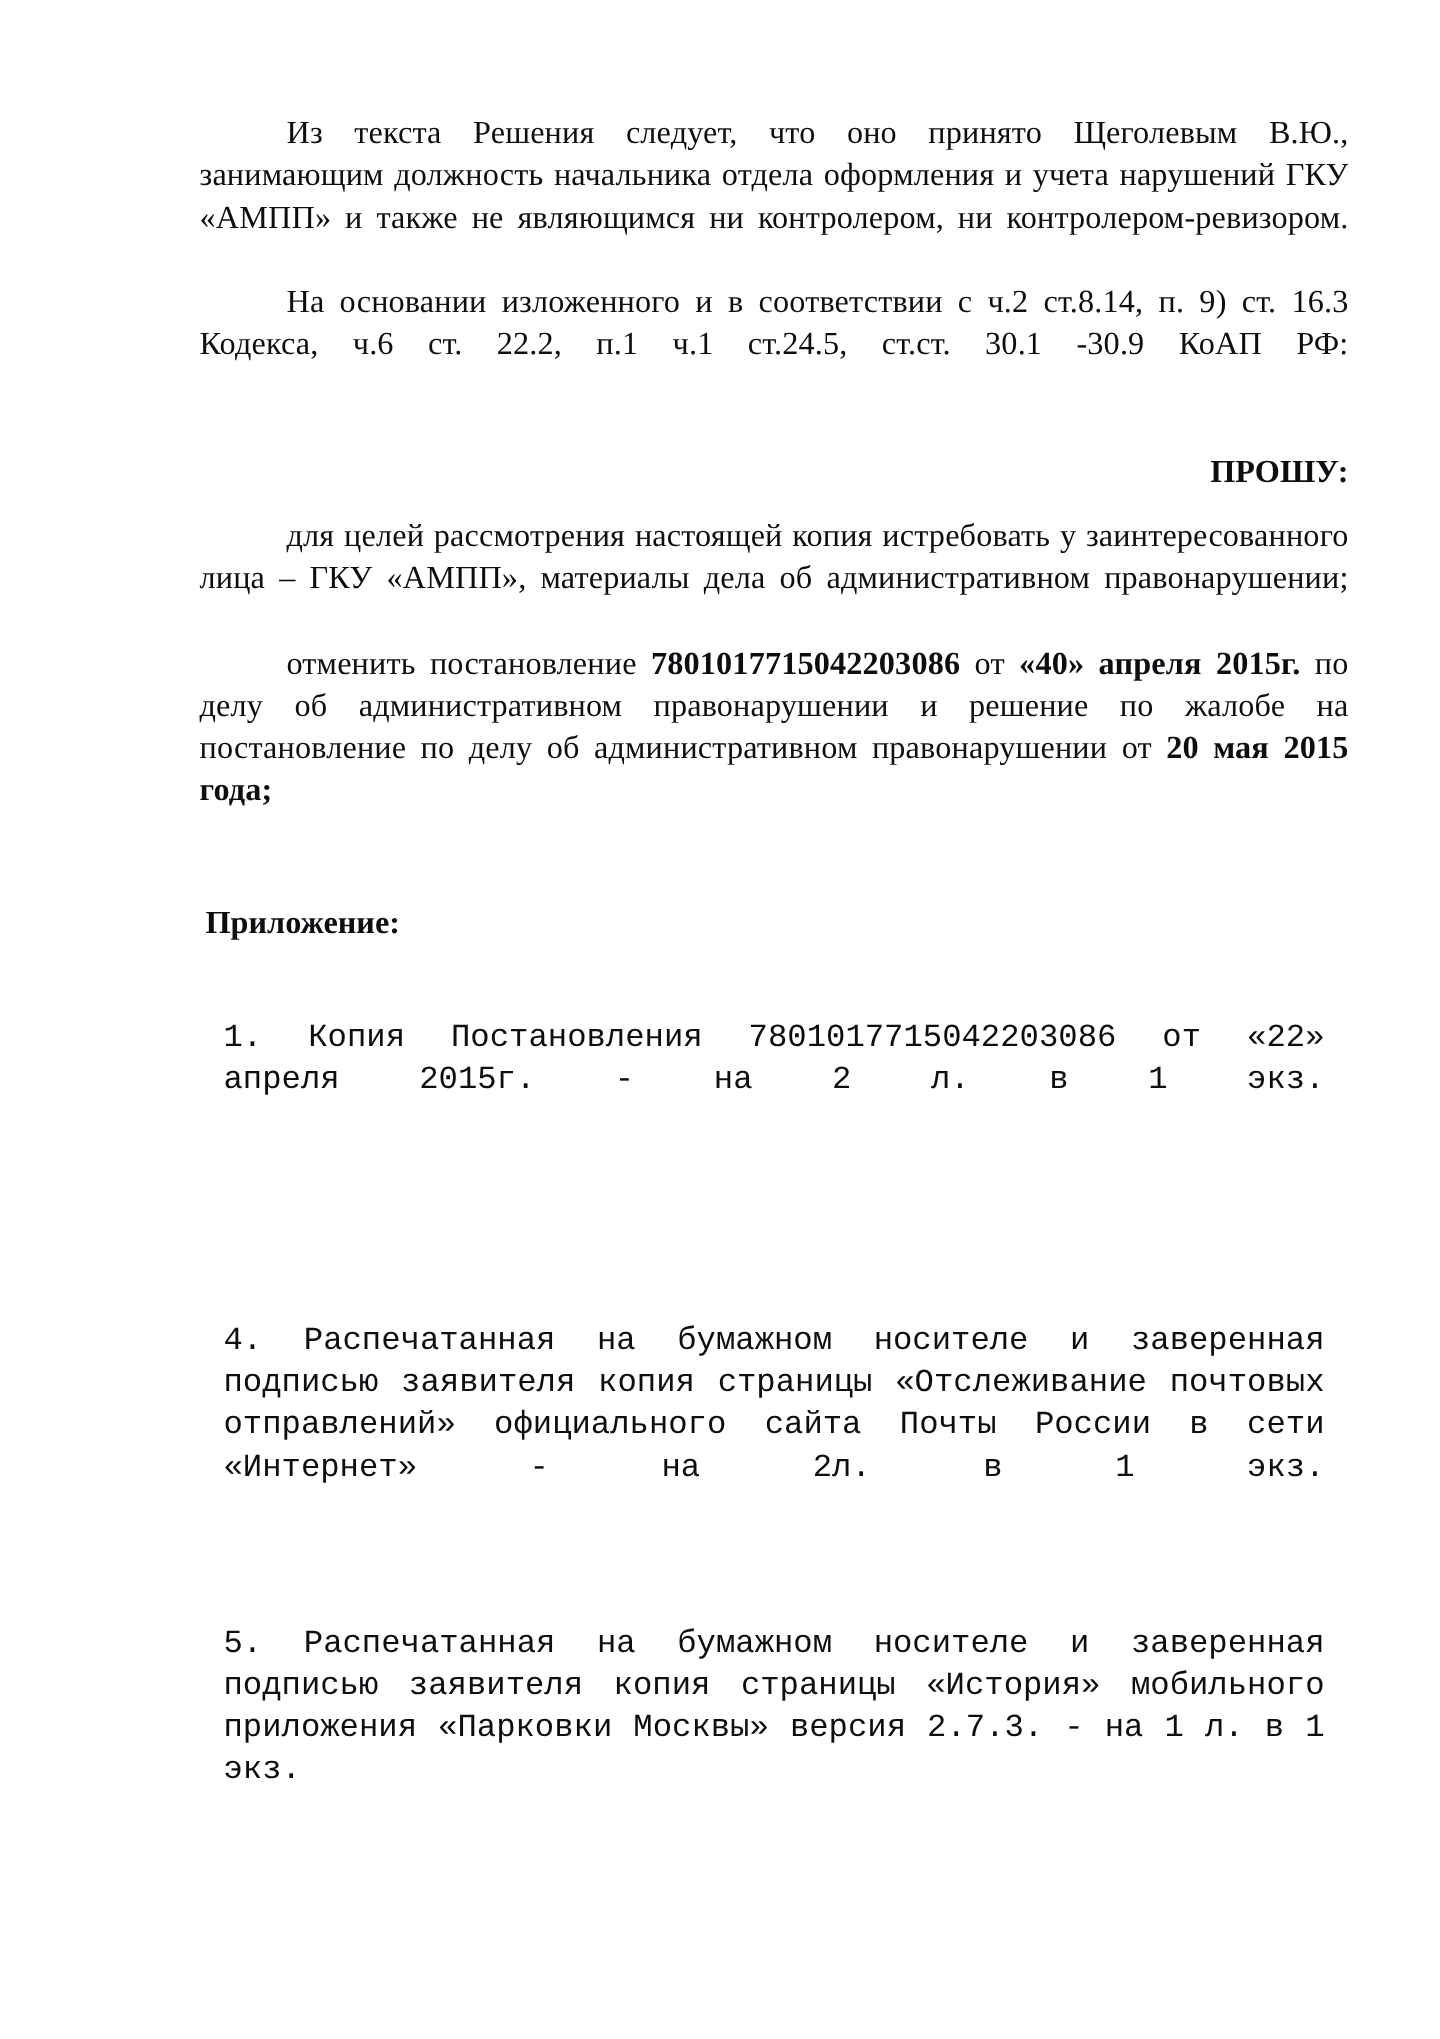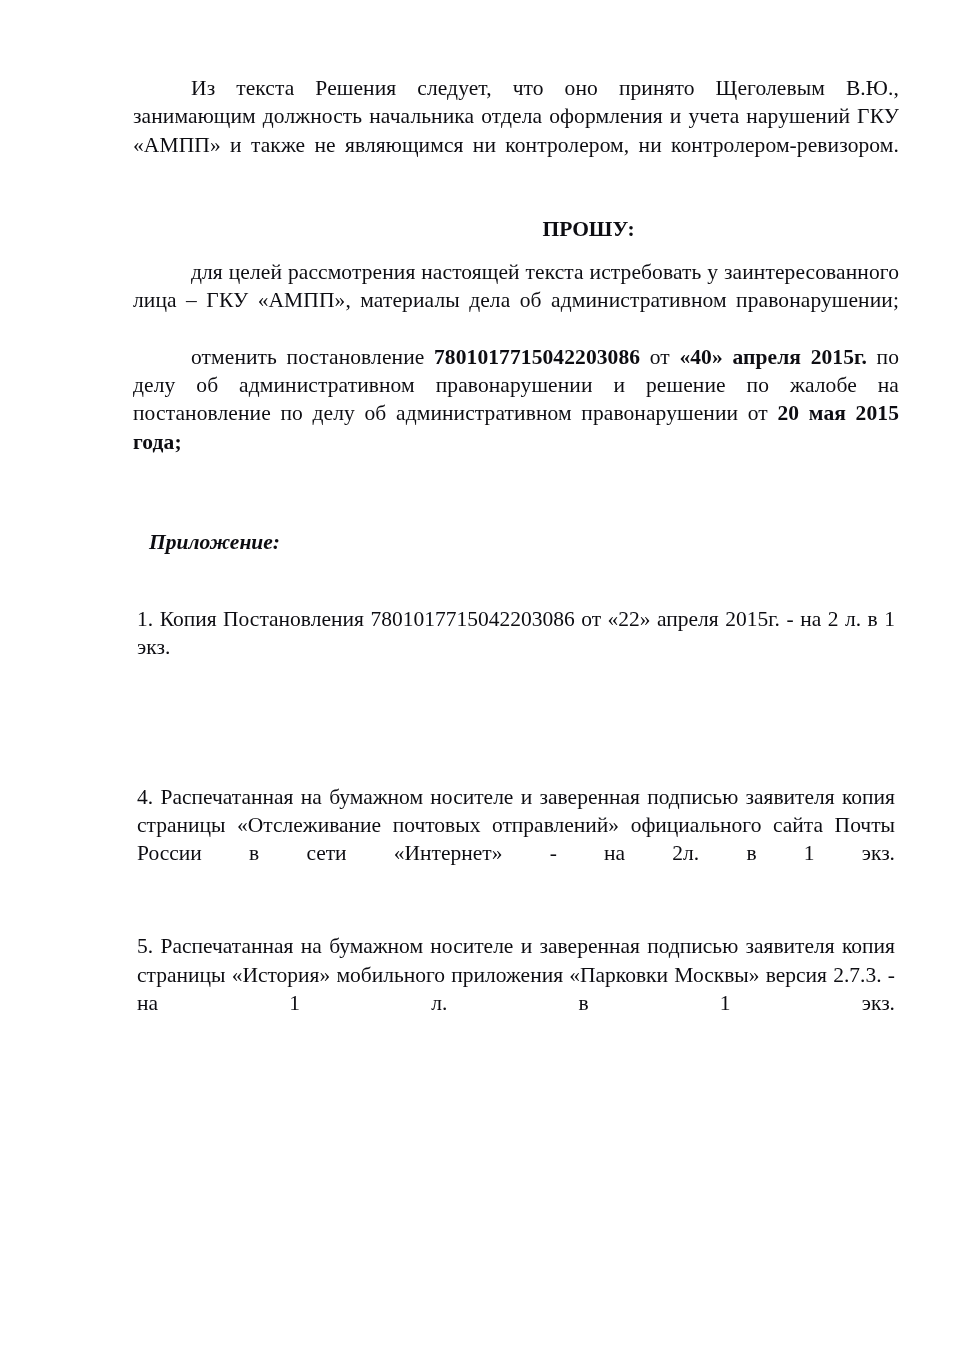--- a/index.html
+++ b/index.html
@@ -31,38 +31,38 @@
     line-height: 28.3px;
     text-align: justify;
     text-indent: 58px;
     letter-spacing: 0.1px;
   }
   p.heading-center {
     margin: 0;
     font-size: 21.5px;
     line-height: 28.3px;
     font-weight: bold;
-    text-align: center;
+    text-align: right;
     text-indent: 145px;
   }
   p.heading-left {
-    margin: 16px;
+    margin: 4px;
     font-size: 21.5px;
     line-height: 28.3px;
     font-weight: bold;
     text-align: left;
     text-indent: 0;
-    font-style: italic;
   }
   p.attach-item {
-    margin: 4px;
+    margin: 16px;
     font-size: 21.5px;
     line-height: 28.3px;
     text-align: justify;
     text-indent: 0;
+    font-family: Liberation Mono, monospace;
   }
   .spacer-line { height: 28.3px; }
   .spacer-half { height: 14px; }
   .strong { font-weight: bold; }
   .page-number {
     position: absolute;
     left: 0;
     top: 1276px;
     width: 960px;
     text-align: center;
@@ -78,28 +78,29 @@
 </style>
 </head>
 <body>
 
 <div class="page">
 
   <div class="content">
 
     <p class="body-par">Из текста Решения следует, что оно принято Щеголевым В.Ю., занимающим должность начальника отдела оформления и учета нарушений ГКУ «АМПП» и также не являющимся ни контролером, ни контролером-ревизором.</p>
 
+    <p class="body-par">На основании изложенного и в соответствии с ч.2 ст.8.14, п. 9) ст. 16.3 Кодекса, ч.6 ст. 22.2, п.1 ч.1 ст.24.5,  ст.ст. 30.1 -30.9 КоАП РФ:</p>
 
     <div class="spacer-line"></div>
 
     <p class="heading-center">ПРОШУ:</p>
 
     <div class="spacer-half"></div>
 
-    <p class="body-par">для целей рассмотрения настоящей текста истребовать у заинтересованного лица – ГКУ «АМПП», материалы дела об административном правонарушении;</p>
+    <p class="body-par">для целей рассмотрения настоящей копия истребовать у заинтересованного лица – ГКУ «АМПП», материалы дела об административном правонарушении;</p>
 
     <p class="body-par"><span>отменить постановление </span><span class="strong">7801017715042203086</span><span> от </span><span class="strong">«40» апреля 2015г.</span><span> по делу об административном правонарушении и решение по жалобе на постановление по делу об административном правонарушении от </span><span class="strong">20 мая 2015 года;</span></p>
 
 
     <div class="spacer-line"></div>
 
     <p class="heading-left">Приложение:</p>
 
     <div class="spacer-line"></div>
 

